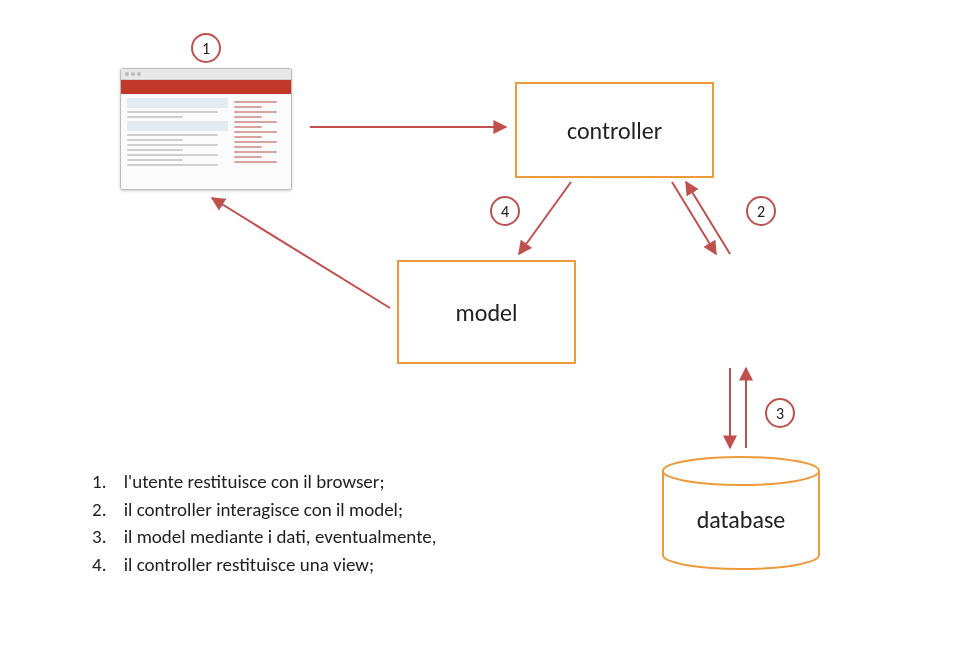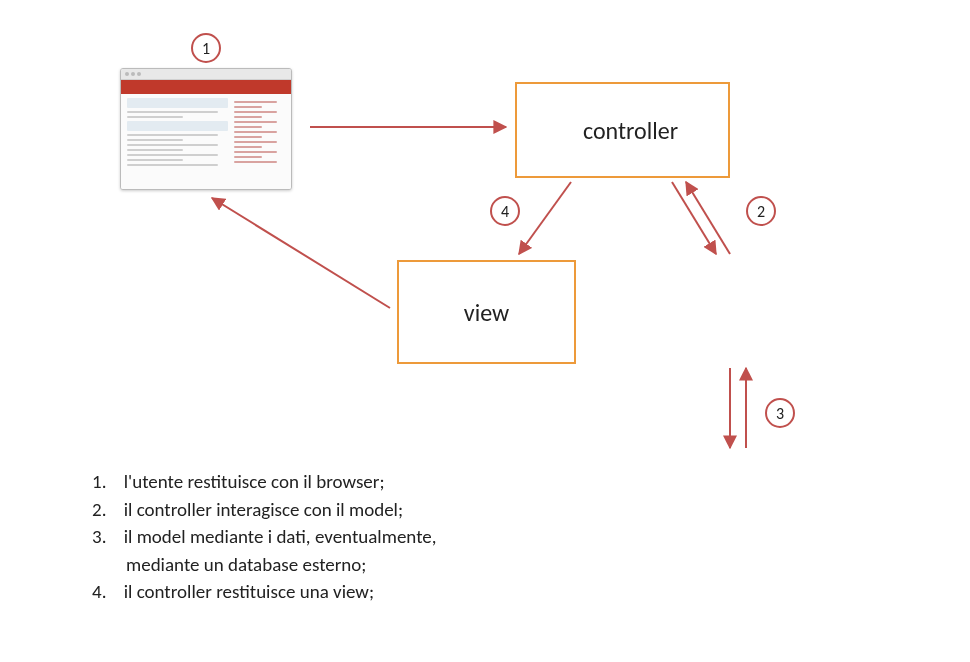--- a/index.html
+++ b/index.html
@@ -165,29 +165,40 @@
         <div class="line red short"></div>
         <div class="line red"></div>
         <div class="line red short"></div>
         <div class="line red"></div>
         <div class="line red short"></div>
         <div class="line red"></div>
       </div>
     </div>
   </div>
 
-  <div class="box" style="left:515px; top:82px; width:195px; height:92px;padding-left:16px;">
+  <div class="box" style="left:515px; top:82px; width:195px; height:92px;">
     <span>controller</span>
   </div>
 
   <div class="box" style="left:397px; top:260px; width:175px; height:100px;">
-    <span>view</span>
-  </div>
-
-
+    <span>model</span>
+  </div>
+
+
+  <div class="db" style="left:661px; top:455px; width:160px; height:118px;">
+    <svg width="160" height="118" viewBox="0 0 160 118">
+      <ellipse cx="80" cy="16" rx="78" ry="14" fill="#fff" stroke="#ed9a3a" stroke-width="2"></ellipse>
+      <path d="M2 16 L2 100" fill="none" stroke="#ed9a3a" stroke-width="2"></path>
+      <path d="M158 16 L158 100" fill="none" stroke="#ed9a3a" stroke-width="2"></path>
+      <path d="M2 100 A78 14 0 0 0 158 100" fill="none" stroke="#ed9a3a" stroke-width="2"></path>
+    </svg>
+    <div class="db-label">
+      <span>database</span>
+    </div>
+  </div>
 
   <div class="step-circle" style="left:191px; top:33px;">
     <span>1</span>
   </div>
   <div class="step-circle" style="left:746px; top:196px;">
     <span>2</span>
   </div>
   <div class="step-circle" style="left:765px; top:398px;">
     <span>3</span>
   </div>
@@ -220,21 +231,20 @@
       <span>1.</span>&nbsp;&nbsp;&nbsp;
       <span>l'utente restituisce con il browser;</span>
     </div>
     <div>
       <span>2.</span>&nbsp;&nbsp;&nbsp;
       <span>il controller interagisce con il model;</span>
     </div>
     <div>
       <span>3.</span>&nbsp;&nbsp;&nbsp;
       <span>il model mediante i dati, eventualmente,</span>
-      <span class="indent">mediante un database esterno;</span>
     </div>
     <div>
       <span>4.</span>&nbsp;&nbsp;&nbsp;
       <span>il controller restituisce una view;</span>
     </div>
   </div>
 
 </div>
 
 </body></html>

